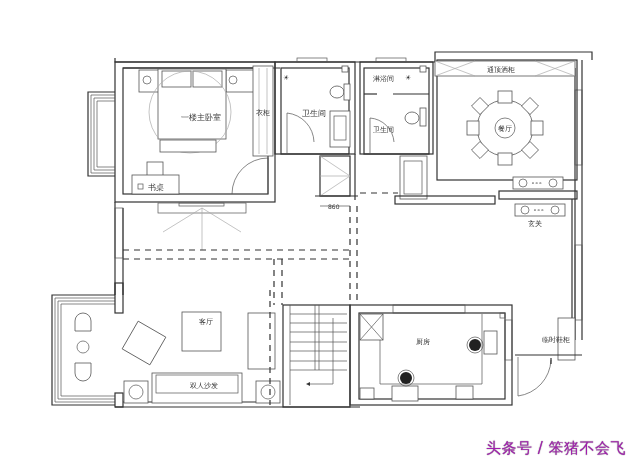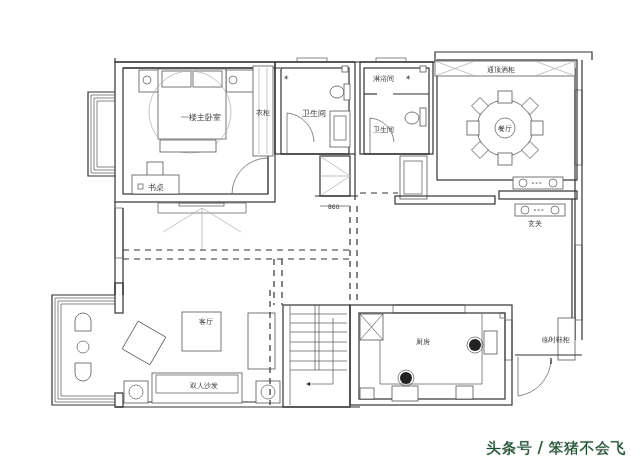--- a/index.html
+++ b/index.html
@@ -5,21 +5,21 @@
   html, body { margin: 0; padding: 0; background: #ffffff; }
   body { width: 640px; height: 468px; overflow: hidden; position: relative; font-family: "DejaVu Sans", sans-serif; }
   svg { position: absolute; left: 0; top: 0; }
   .wall { fill: none; stroke: #333; stroke-width: 1.2; }
   .thin { fill: none; stroke: #555; stroke-width: 0.7; }
   .light { fill: none; stroke: #aaa; stroke-width: 0.7; }
   .dash { fill: none; stroke: #333; stroke-width: 1.2; stroke-dasharray: 6 5; }
   .furn { fill: #fff; stroke: #555; stroke-width: 0.8; }
   .lbl { font-family: "DejaVu Sans", sans-serif; font-size: 8px; fill: #333; }
   .dim { font-family: "DejaVu Sans", sans-serif; font-size: 6px; fill: #333; }
-  .watermark { position: absolute; right: 14px; bottom: 10px; font-family: "DejaVu Sans", sans-serif; font-size: 15px; color: #14532d; text-shadow: 0 0 1px #999, 0 0 1px #999; letter-spacing: 0.5px; text-align: right; }
+  .watermark { position: absolute; right: 14px; bottom: 10px; font-family: "DejaVu Sans", sans-serif; font-size: 15px; color: #a21caf; text-shadow: 0 0 1px #999, 0 0 1px #999; letter-spacing: 0.5px; text-align: right; }
 </style>
 </head>
 <body>
 
 <svg width="640" height="468" viewBox="0 0 640 468">
 
   <g>
 
     <polyline class="wall" points="115,58 115,62 435,62 435,52 592,52 592,60"></polyline>
     <line class="wall" x1="123" y1="68" x2="280" y2="68"></line>

